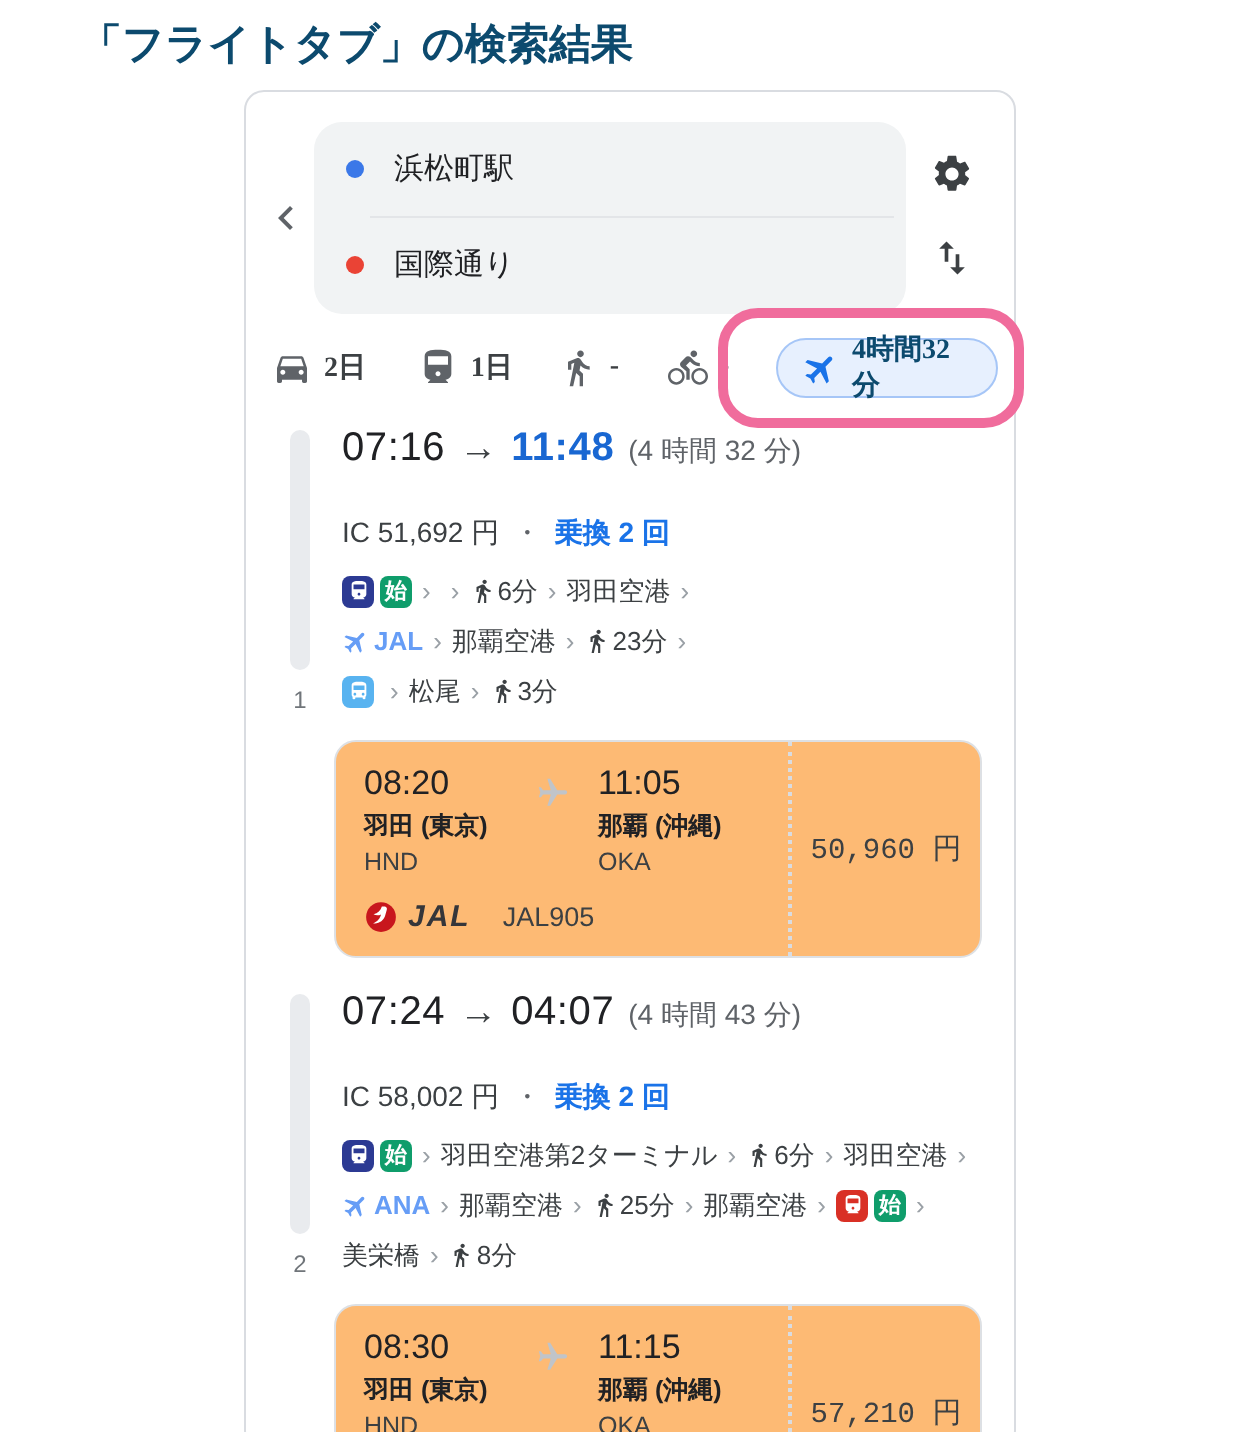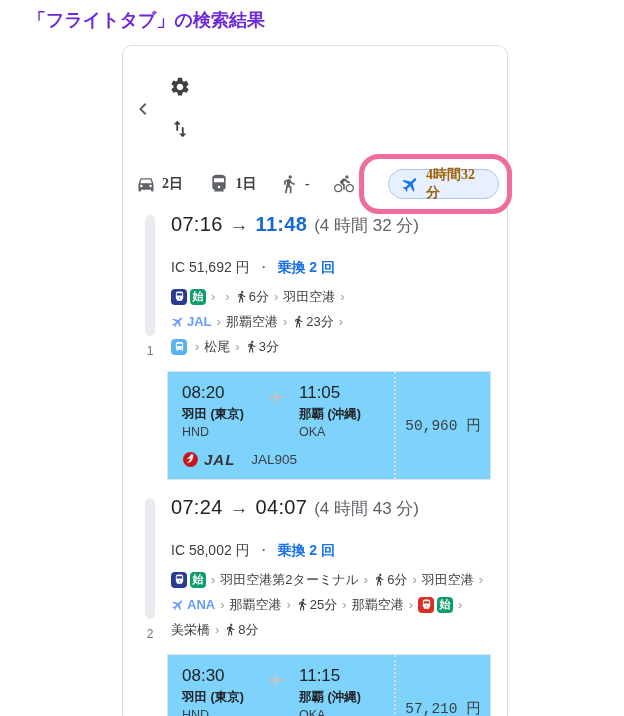--- a/index.html
+++ b/index.html
@@ -1,21 +1,21 @@
 <!DOCTYPE html>
 <html><head>
 <meta charset="utf-8">
 <style>
   html,body{margin:0;padding:0;}
   body{
     width:624px;height:716px;position:relative;overflow:hidden;background:#fff;
     font-family:"Liberation Sans","DejaVu Sans",sans-serif;
     -webkit-font-smoothing:antialiased;
   }
-  .page-title{position:absolute;left:28px;top:8px;font-size:18px;font-weight:bold;color:#6d28d9;}
+  .page-title{position:absolute;left:40px;top:8px;font-size:21px;font-weight:bold;color:#0c4a6e;}
 
   .panel{
     position:absolute;left:122px;top:45px;width:386px;height:680px;
     background:#fff;border:1px solid #d9dce1;border-radius:10px;box-sizing:border-box;
   }
 
   
   .hdr{display:flex;padding:15px 8px 0 6px;}
   .back{width:28px;height:96px;display:flex;align-items:center;justify-content:center;color:#5f6368;flex:none;cursor:pointer;}
   .back svg{width:24px;height:24px;}
@@ -34,21 +34,21 @@
   .tabs{display:flex;align-items:center;padding:12px 8px 10px 13px;font-family:Liberation Serif, serif;}
   .tab{display:flex;align-items:center;gap:6px;color:#3c4043;font-size:14px;font-weight:bold;cursor:pointer;}
   .tab .micon{display:flex;color:#5f6368;}
   .tab .micon svg{width:20px;height:20px;}
   .tab.t-drive{width:76px;}
   .tab.t-transit{width:72px;}
   .tab.t-walk{width:57px;}
   .tab.t-bike{width:56px;}
   .tab.sel{
     margin-left:auto;background:#e7f0fe;border:1.5px solid #a6c6f7;border-radius:18px;
-    height:30px;padding:0 12px;color:#a16207;box-sizing:border-box;
+    height:30px;padding:0 12px;color:#0c4a6e;box-sizing:border-box;
   }
   .tab.sel .micon{color:#1a73e8;}
   .tab.sel .micon svg{width:19px;height:19px;transform:rotate(45deg);}
 
   
   .pink-box{
     position:absolute;left:359px;top:154px;width:153px;height:60px;box-sizing:border-box;
     border:5px solid #f06c9c;border-radius:20px;pointer-events:none;z-index:9;
   }
 
@@ -57,39 +57,39 @@
   .route{margin-bottom:10px;}
   .upper{display:flex;gap:9px;}
   .rail{width:24px;flex:none;display:flex;flex-direction:column;align-items:center;padding-top:4px;}
   .bar{width:10px;flex:1;min-height:48px;background:#e9ebee;border-radius:5px;margin-bottom:8px;}
   .rnum{font-size:12px;color:#70757a;height:15px;}
   .rcontent{flex:1;min-width:0;}
   .rhead{display:flex;align-items:baseline;padding-top:2px;}
   .rdep,.rarr{font-size:20px;color:#202124;letter-spacing:0.3px;}
   .rarrow{font-size:19px;color:#3c4043;margin:0 7px;}
   .rarr.hl{color:#1967d2;font-weight:bold;}
-  .rdur{font-size:17px;color:#5f6368;margin-left:7px;}
+  .rdur{font-size:14px;color:#5f6368;margin-left:7px;}
   .rfare{margin-top:22px;font-size:14px;color:#3c4043;}
   .rfare .tsep{color:#5f6368;margin:0 3px;}
   .rfare .transfers{color:#1a73e8;font-weight:bold;}
   .rdetails{margin-top:7px;font-size:13px;color:#3c4043;}
   .dline{height:25px;display:flex;align-items:center;white-space:nowrap;overflow:hidden;}
   .vicon{width:16px;height:16px;border-radius:4px;color:#fff;display:inline-flex;align-items:center;justify-content:center;flex:none;margin-right:3px;}
   .vicon svg{width:11px;height:11px;}
   .vbadge{width:16px;height:16px;border-radius:4px;background:#0f9d6b;color:#fff;font-size:11px;font-weight:bold;display:inline-flex;align-items:center;justify-content:center;flex:none;}
   .sep{color:#9aa0a6;font-size:13px;margin:0 5px;flex:none;}
   .wtok{display:inline-flex;align-items:center;color:#3c4043;}
   .wtok svg{width:13px;height:13px;margin-right:1px;}
   .atok{display:inline-flex;align-items:center;color:#669df6;font-weight:bold;}
   .atok svg{width:14px;height:14px;transform:rotate(45deg);margin-right:2px;}
 
   
   .fcard{
-    display:flex;margin:12px 0 14px 29px;border:1px solid #dde0e4;border-radius:0;
-    background:#7dd3fc;overflow:hidden;cursor:pointer;
+    display:flex;margin:12px 0 14px 29px;border:1px solid #dde0e4;border-radius:11px;
+    background:#fdba74;overflow:hidden;cursor:pointer;
   }
   .fleft{flex:1;padding:11px 8px 10px 14px;}
   .flegs{display:flex;}
   .leg .ltime{font-size:17px;color:#202124;margin-bottom:3px;}
   .leg .lcity{font-size:12.5px;font-weight:bold;color:#202124;margin-bottom:2px;}
   .leg .lcode{font-size:12.5px;color:#3c4043;}
   .leg.dep{width:86px;}
   .fplane{color:#c0c4c9;margin:6px 14px 0 0;}
   .fplane svg{width:17px;height:17px;transform:rotate(90deg);}
   .fair{display:flex;align-items:center;margin-top:10px;height:20px;}
@@ -110,20 +110,31 @@
 
 <div class="page-title">「フライトタブ」の検索結果</div>
 
 <div class="panel">
   <div class="hdr">
     <div class="back">
       <svg viewBox="0 0 24 24">
           <path fill="currentColor" d="M15.41 7.41 14 6l-6 6 6 6 1.41-1.41L10.83 12z"></path>
         </svg>
     </div>
+    <div class="inputs">
+      <div class="irow">
+        <span class="idot blue"></span>
+        <span class="ilabel">浜松町駅</span>
+      </div>
+      <div class="idiv"></div>
+      <div class="irow">
+        <span class="idot red"></span>
+        <span class="ilabel">国際通り</span>
+      </div>
+    </div>
     <div class="hicons">
       <span class="hicon">
         <svg viewBox="0 0 24 24">
             <path fill="currentColor" d="M19.14 12.94c.04-.31.06-.61.06-.94s-.02-.63-.06-.94l2.03-1.58c.18-.14.23-.41.12-.61l-1.92-3.32c-.12-.22-.37-.29-.59-.22l-2.39.96c-.5-.38-1.03-.7-1.62-.94l-.36-2.54C14.37 2.17 14.17 2 13.93 2h-3.86c-.24 0-.44.17-.47.41l-.36 2.54c-.59.24-1.13.57-1.62.94l-2.39-.96c-.22-.08-.47 0-.59.22L2.72 8.47c-.12.21-.07.47.12.61l2.03 1.58c-.04.31-.07.62-.07.94s.02.63.06.94l-2.03 1.58c-.18.14-.23.41-.12.61l1.92 3.32c.12.22.37.29.59.22l2.39-.96c.5.38 1.03.7 1.62.94l.36 2.54c.04.24.24.41.48.41h3.84c.24 0 .44-.17.47-.41l.36-2.54c.59-.24 1.13-.56 1.62-.94l2.39.96c.22.08.47 0 .59-.22l1.92-3.32c.12-.22.07-.47-.12-.61l-2.01-1.58zM12 15.6c-1.98 0-3.6-1.62-3.6-3.6s1.62-3.6 3.6-3.6 3.6 1.62 3.6 3.6-1.62 3.6-3.6 3.6z"></path>
           </svg>
       </span>
       <span class="hicon">
         <svg viewBox="0 0 24 24">
             <path fill="currentColor" d="M16 17.01V10h-2v7.01h-3L15 21l4-3.99h-3zM9 3 5 6.99h3V14h2V6.99h3L9 3z"></path>
           </svg>

